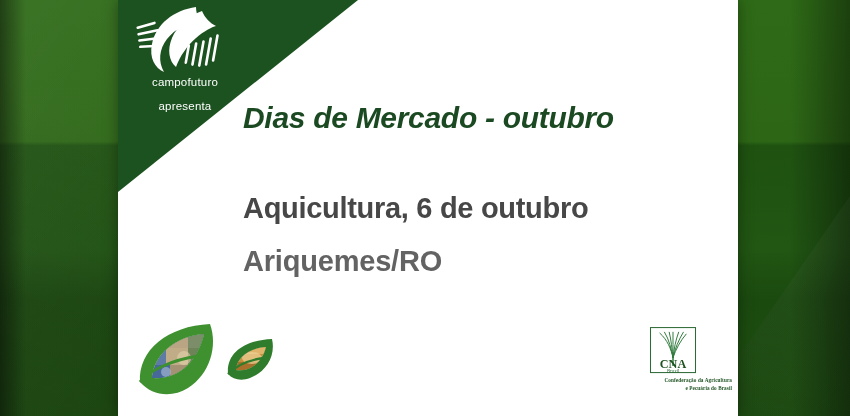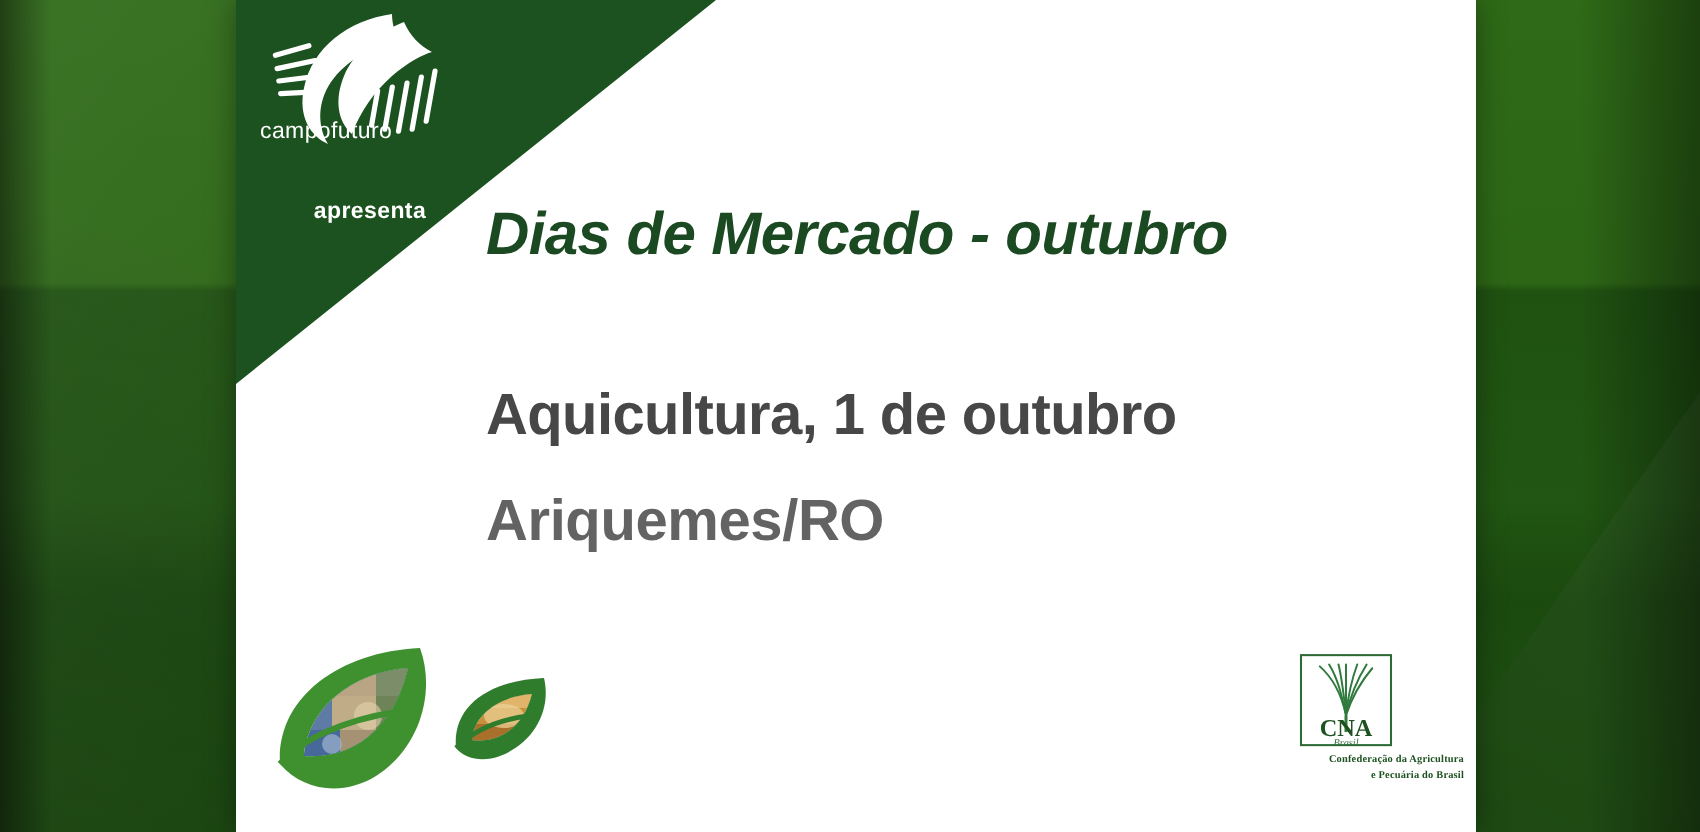--- a/index.html
+++ b/index.html
@@ -75,36 +75,36 @@
   }
 
   
   .cf-mark {
     position: absolute;
     left: 16px; top: 4px;
     width: 86px; height: 72px;
   }
   .cf-label {
     position: absolute;
-    left: 12px; top: 60px;
+    left: 12px; top: 76px;
     width: 110px;
-    text-align: left;
+    text-align: center;
     color: #ffffff;
     font-size: 11.5px;
     letter-spacing: 0.2px;
     white-space: nowrap;
   }
   .cf-sub {
     position: absolute;
     left: 12px; top: 100px;
     width: 110px;
     text-align: center;
     color: #ffffff;
     font-size: 11.5px;
-    font-weight: bold;
+    font-weight: normal;
     letter-spacing: 0.2px;
     white-space: nowrap;
   }
 
   
   .title {
     position: absolute;
     left: 125px;
     top: 101px;
     font-size: 30px;
@@ -197,21 +197,21 @@
           <rect x="73" y="33" width="2.6" height="29" rx="1.3" transform="rotate(10 74 48)"></rect>
           <rect x="80" y="30" width="2.6" height="28" rx="1.3" transform="rotate(10 81 44)"></rect>
         </g>
       </svg>
     </div>
 
     <div class="cf-label">campofuturo</div>
     <div class="cf-sub">apresenta</div>
 
     <div class="title">Dias de Mercado - outubro</div>
-    <div class="subtitle">Aquicultura, 1 de outubro</div>
+    <div class="subtitle">Aquicultura, 6 de outubro</div>
     <div class="location">Ariquemes/RO</div>
 
     <div class="leaf-logos">
       <svg viewBox="0 0 160 86" width="160" height="86" aria-hidden="true">
         <defs>
           <clipPath id="bigLeafClip">
             <path d="M20 58 C22 34 44 16 72 14 C66 40 48 60 20 58 Z"></path>
           </clipPath>
           <clipPath id="smallLeafClip">
             <path d="M104 50 C105 37 118 28 134 27 C130 43 118 52 104 50 Z"></path>

